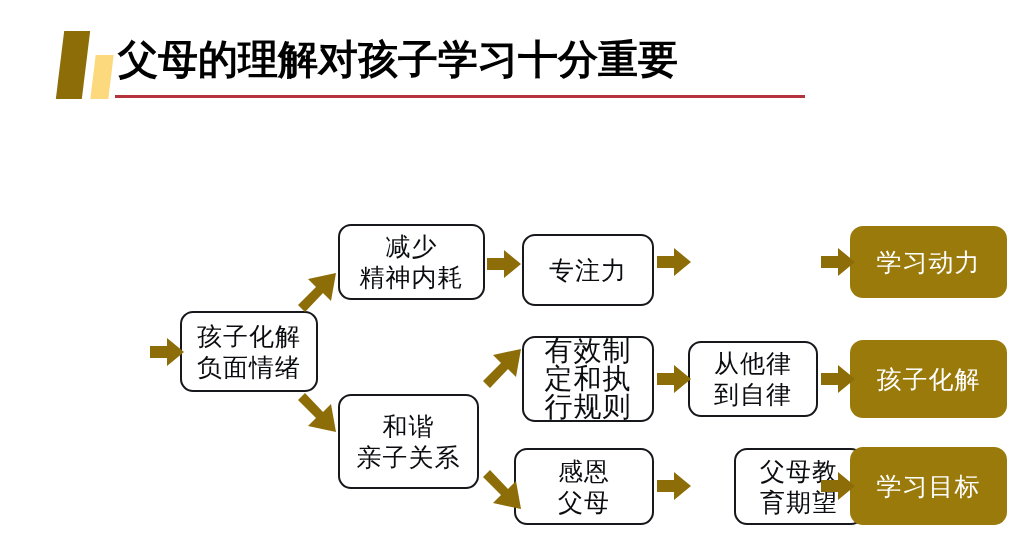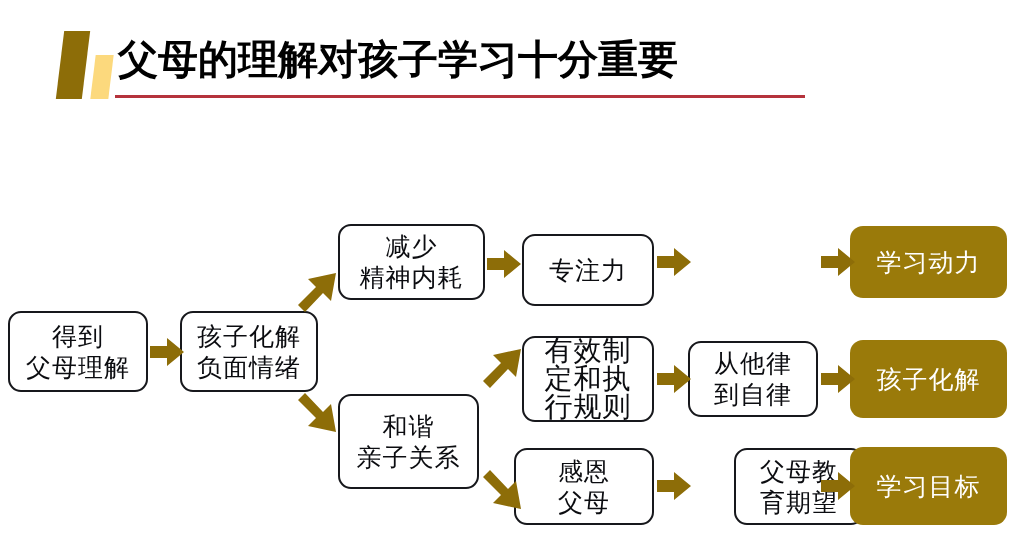--- a/index.html
+++ b/index.html
@@ -126,22 +126,20 @@
 
 <div id="title-bar">
   <div class="deco-bar" id="deco-bar-dark"></div>
   <div class="deco-bar" id="deco-bar-light"></div>
   <div id="page-title">父母的理解对孩子学习十分重要</div>
   <div id="title-underline"></div>
 </div>
 
 <div id="flow-chart">
 
-  <div class="node plain" id="node-parent-understanding">得到
-父母理解</div>
 
   <div class="node plain" id="node-child-resolve">孩子化解
 负面情绪</div>
 
   <div class="node plain" id="node-reduce-drain">减少
 精神内耗</div>
   <div class="node plain" id="node-harmony">和谐
 亲子关系</div>
 
   <div class="node plain" id="node-focus">专注力</div>

